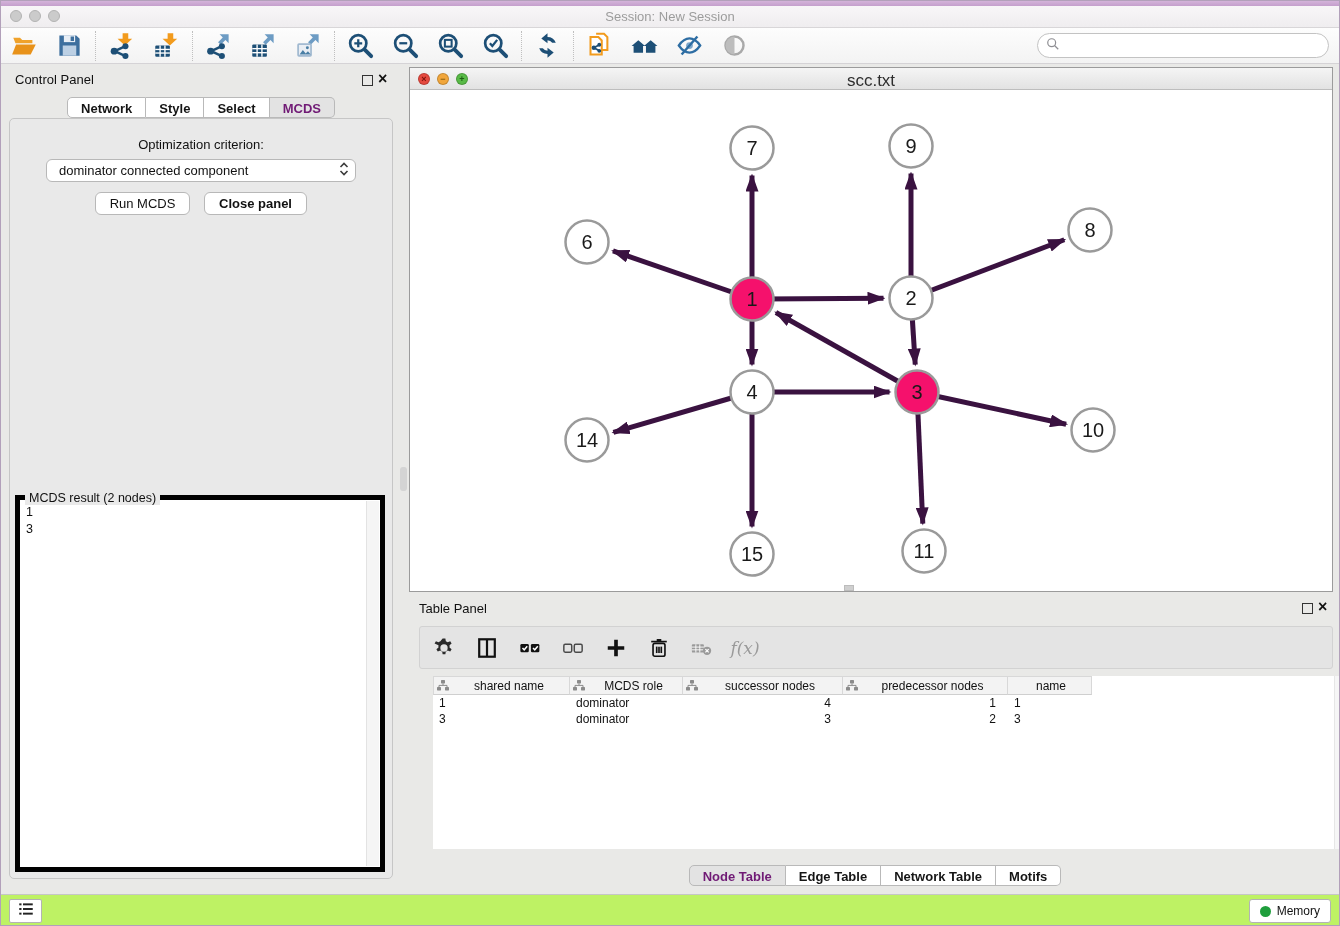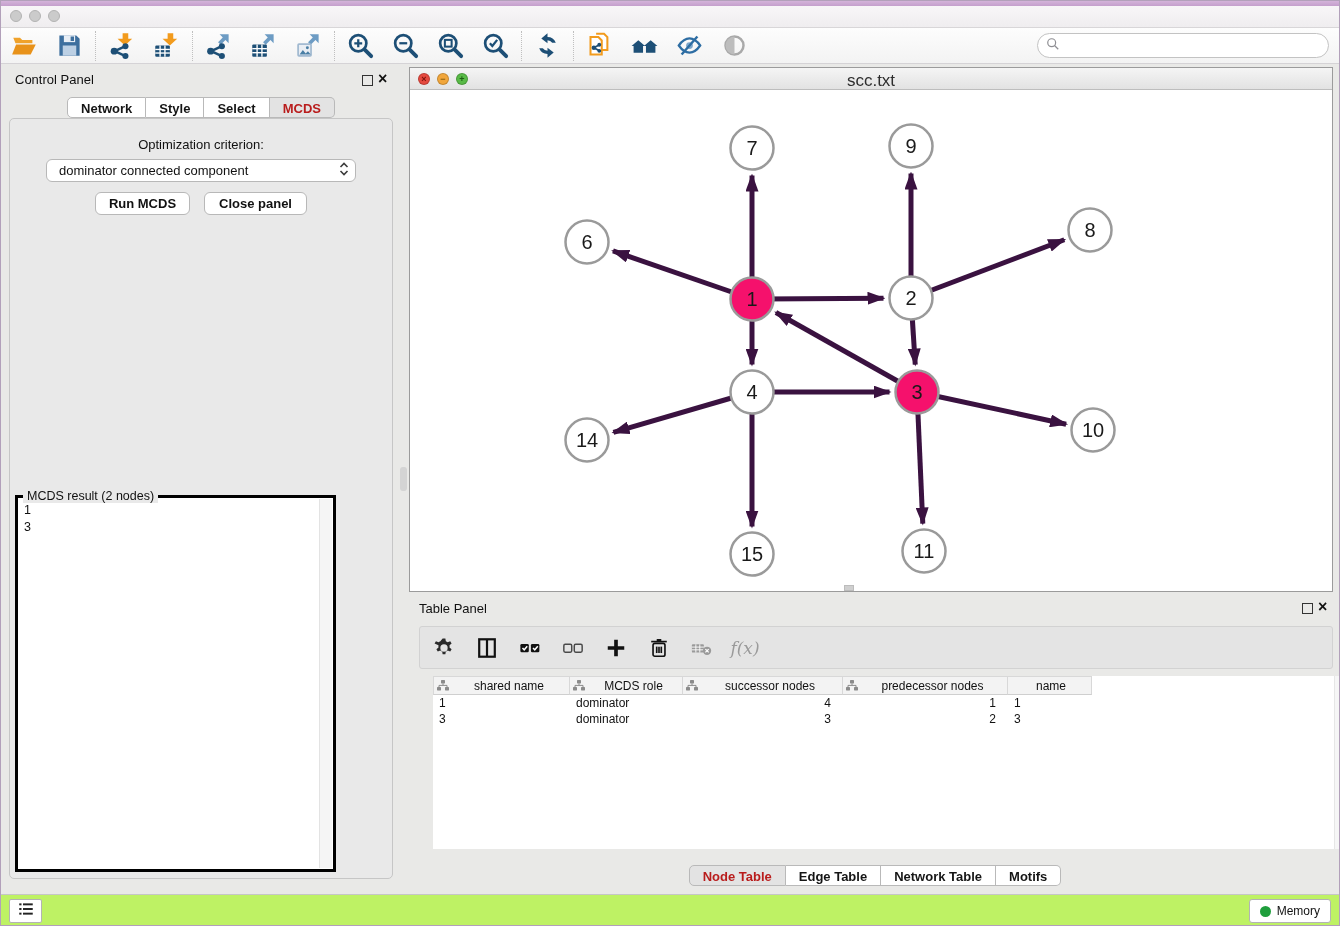--- a/index.html
+++ b/index.html
@@ -26,39 +26,39 @@
   .tb-btn svg{width:27px;height:27px;}
   .search-wrap{position:absolute;right:10px;top:5px;width:292px;height:25px;background:#fff;
        border:1px solid #c3c3c3;border-radius:13px;display:flex;align-items:center;padding-left:8px;gap:5px;}
   .search-wrap input{border:none;outline:none;flex:1;height:20px;font-size:13px;background:transparent;}
   
   .seg-tabs{display:flex;justify-content:center;}
   .seg-tab{background:#fff;border:1px solid #b9b9b9;border-left:none;padding:0 13px;height:21px;
        line-height:21px;font-size:13px;font-weight:600;color:#151515;cursor:pointer;white-space:nowrap;}
   .seg-tab:first-child{border-left:1px solid #b9b9b9;border-radius:5px 0 0 5px;}
   .seg-tab:last-child{border-radius:0 5px 5px 0;}
-  .seg-tab.selected{background:#e3e3e3;color:#b91c1c;}
+  .seg-tab.selected{background:#e3e3e3;color:#701a75;}
   
   .cp-title{position:absolute;left:14px;top:71px;font-size:13px;color:#111;}
   .panel-float{position:absolute;width:11px;height:11px;border:1.5px solid #333;background:transparent;cursor:pointer;}
   .panel-close{position:absolute;font-size:16px;font-weight:700;color:#111;line-height:14px;cursor:pointer;}
   .cp-float{left:361px;top:74px;}
   .cp-close{left:377px;top:71px;}
   .cp-tabs{position:absolute;left:8px;top:96px;width:384px;}
   .cp-body{position:absolute;left:8px;top:117px;width:384px;height:761px;background:#e9e9e9;
        border:1px solid #c6c6c6;border-radius:5px;}
   .opt-label{position:absolute;left:0;top:136px;width:400px;text-align:center;font-size:13px;font-weight:500;color:#111;}
   .combo{position:absolute;left:45px;top:158px;width:310px;height:23px;background:#fff;border:1px solid #b8b8b8;
        border-radius:6px;display:flex;align-items:center;padding:0 6px 0 12px;font-size:13px;color:#111;cursor:pointer;}
   .combo .combo-text{flex:1;}
   .aqua-btn{position:absolute;height:23px;background:#fff;border:1px solid #b8b8b8;border-radius:6px;
        font-size:13px;color:#111;font-family:inherit;cursor:pointer;}
-  .run-btn{left:94px;top:191px;width:95px;font-weight:bold;}
+  .run-btn{left:94px;top:191px;width:95px;}
   .closep-btn{left:203px;top:191px;width:103px;font-weight:bold;}
-  .result-box{position:absolute;left:14px;top:494px;width:321px;height:377px;background:#fff;border:3px solid #000000;}
+  .result-box{position:absolute;left:14px;top:494px;width:370px;height:377px;background:#fff;border:5px solid #000000;}
   .result-legend{position:absolute;top:-9px;left:5px;background:#e9e9e9;padding:0 4px;font-size:12.5px;color:#111;}
   .result-lines{position:absolute;left:6px;top:4px;right:18px;bottom:4px;font-size:12.5px;line-height:17px;color:#111;overflow:hidden;}
   .result-scroll{position:absolute;right:1px;top:1px;bottom:1px;width:13px;background:#f5f5f5;border-left:1px solid #e3e3e3;}
   .v-splitter{position:absolute;left:399px;top:466px;width:7px;height:24px;background:#d4d4d4;border-radius:3px;cursor:col-resize;}
   
   .net-window{position:absolute;left:408px;top:66px;width:924px;height:525px;background:#fff;
        border:1px solid #9b9b9b;}
   .nw-titlebar{position:absolute;left:0;top:0;right:0;height:22px;background:linear-gradient(#f5f5f5,#e2e2e2);
        border-bottom:1px solid #bdbdbd;}
   .nw-lights{position:absolute;left:8px;top:5px;display:flex;gap:7px;}
@@ -106,20 +106,21 @@
 <div class="app">
 
   <div class="titlebar">
     <div class="purple-strip"></div>
     <div class="titlebar-row">
       <div class="traffic">
         <span class="tl-gray"></span>
         <span class="tl-gray"></span>
         <span class="tl-gray"></span>
       </div>
+      <div class="win-title">Session: New Session</div>
     </div>
   </div>
 
   <div class="toolbar">
       <div class="tb-group">
         <button class="tb-btn">
           <svg viewBox="0 0 24 24">
             <path d="M2 5h6l2 2h9v3H4z" fill="#f0a22b"></path>
             <path d="M4.5 11h17.5l-4.5 9H1z" fill="#e8921a"></path>
           </svg>

